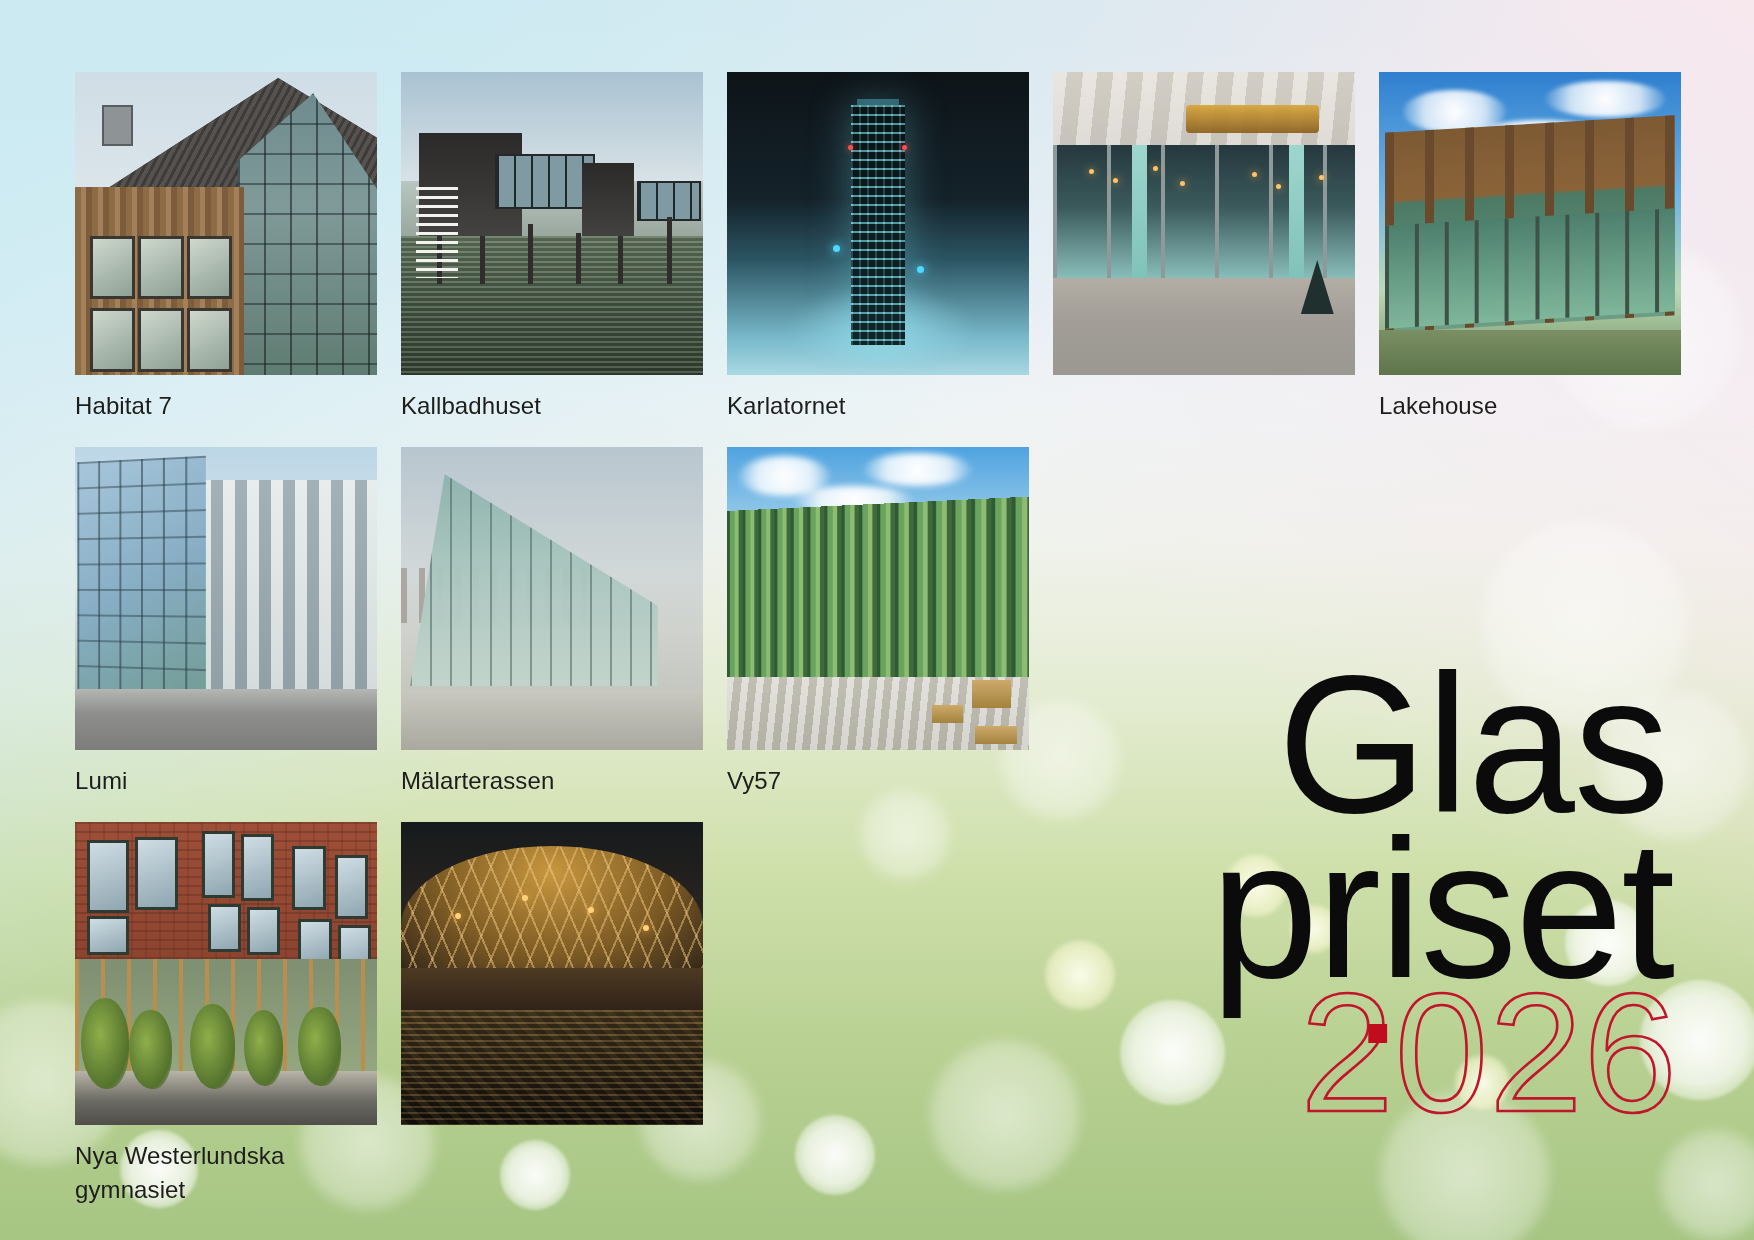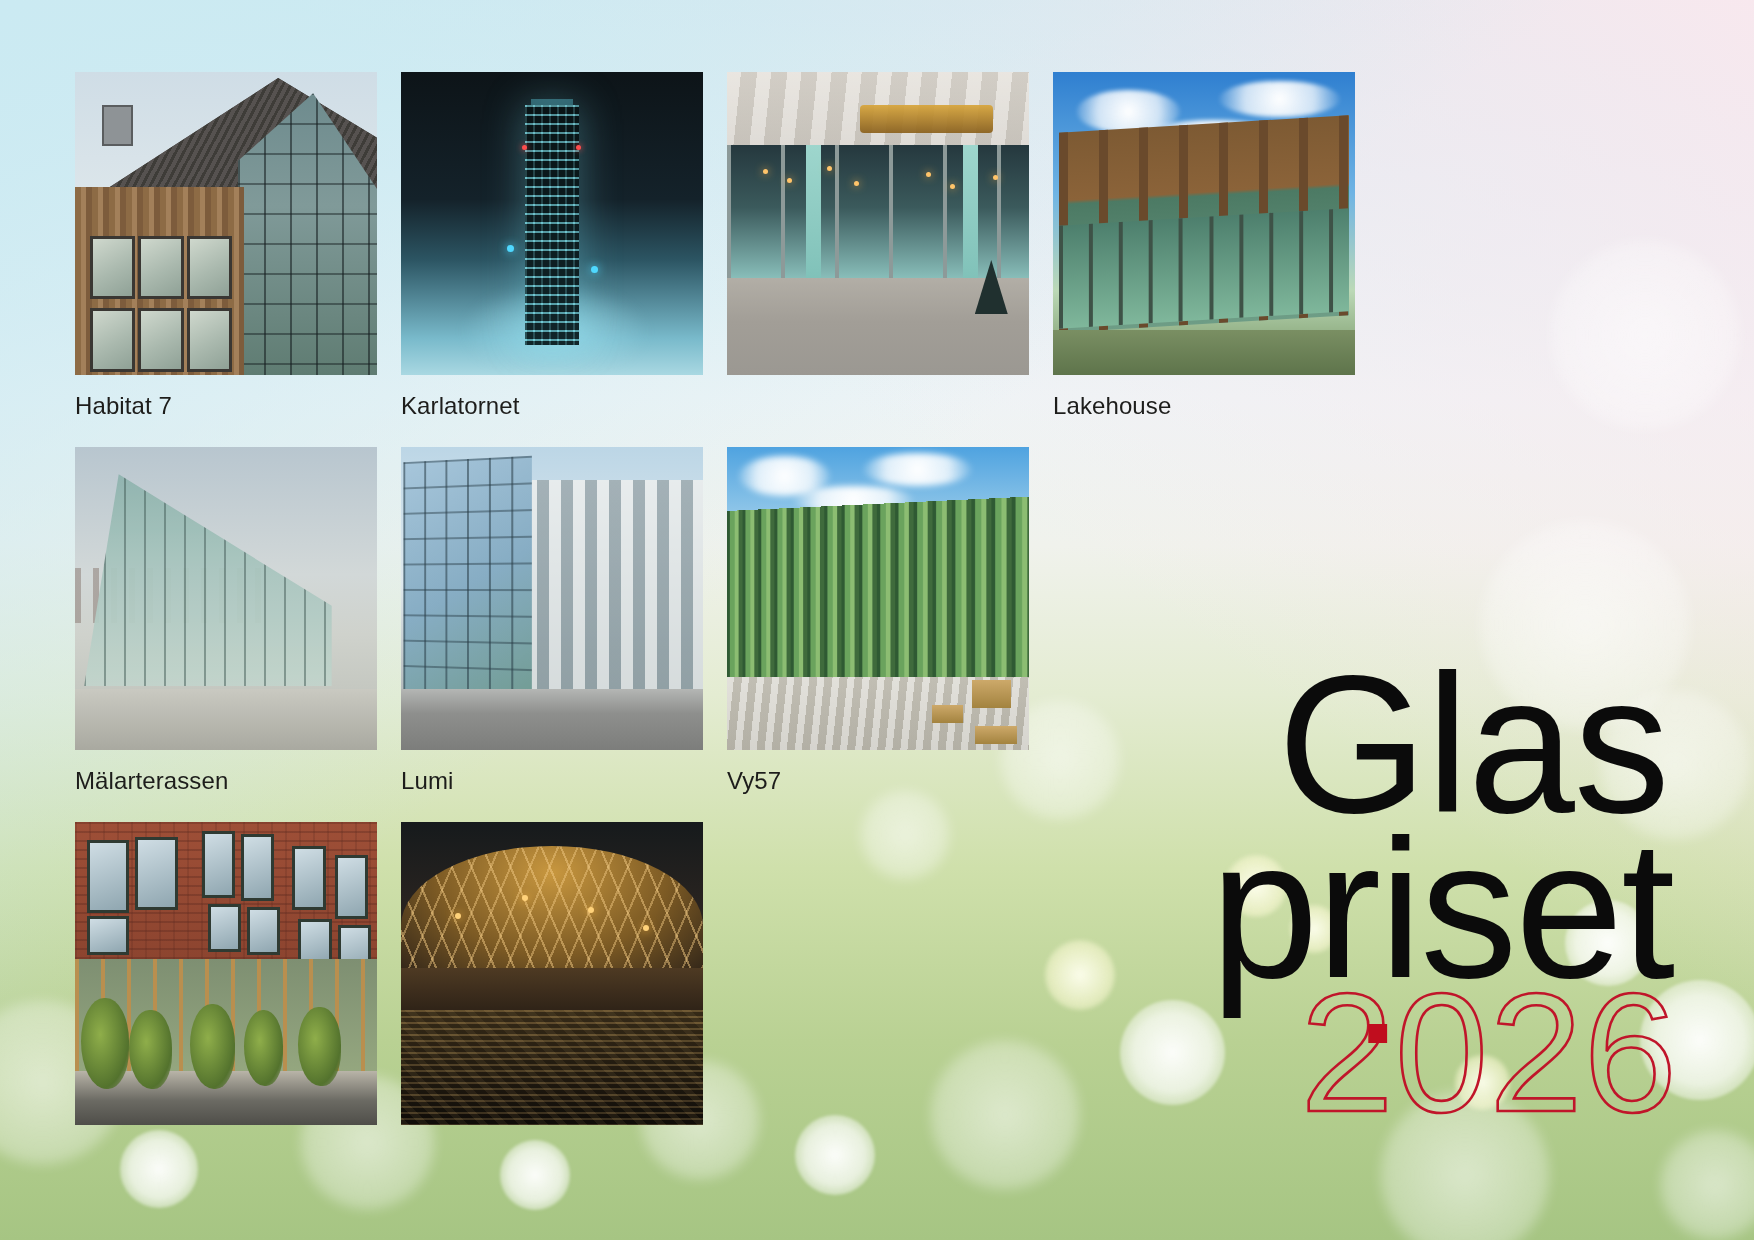--- a/index.html
+++ b/index.html
@@ -465,20 +465,40 @@
             <div class="win" style="left:21%; top:54%; width:13%; height:19%;"></div>
             <div class="win" style="left:37%; top:54%; width:13%; height:19%;"></div>
             <div class="win" style="left:5%;  top:78%; width:13%; height:19%;"></div>
             <div class="win" style="left:21%; top:78%; width:13%; height:19%;"></div>
             <div class="win" style="left:37%; top:78%; width:13%; height:19%;"></div>
           </div>
         </div>
         <div class="caption">Habitat 7</div>
       </div>
 
+      <div class="cell">
+        <div class="thumb">
+          <div class="art a-kallbad">
+            <div class="sky"></div>
+            <div class="water"></div>
+            <div class="box" style="left:6%;  top:20%; width:34%; height:34%;"></div>
+            <div class="glassband" style="left:31%; top:27%; width:32%; height:17%;"></div>
+            <div class="box" style="left:60%; top:30%; width:17%; height:24%;"></div>
+            <div class="glassband" style="left:78%; top:36%; width:20%; height:12%;"></div>
+            <div class="stilt" style="left:12%; top:54%; height:16%;"></div>
+            <div class="stilt" style="left:26%; top:54%; height:16%;"></div>
+            <div class="stilt" style="left:42%; top:50%; height:20%;"></div>
+            <div class="stilt" style="left:58%; top:53%; height:17%;"></div>
+            <div class="stilt" style="left:72%; top:54%; height:16%;"></div>
+            <div class="stilt" style="left:88%; top:48%; height:22%;"></div>
+            <div class="stairs" style="left:5%; top:38%; width:14%; height:30%;"></div>
+          </div>
+        </div>
+        <div class="caption">Kallbadhuset</div>
+      </div>
 
       <div class="cell">
         <div class="thumb">
           <div class="art a-karla">
             <div class="glow"></div>
             <div class="tower-top"></div>
             <div class="tower"></div>
             <div class="dot" style="left:40%; top:24%;"></div>
             <div class="dot" style="left:58%; top:24%;"></div>
             <div class="bluedot" style="left:35%; top:57%;"></div>
@@ -522,38 +542,38 @@
         </div>
         <div class="caption">Lakehouse</div>
       </div>
 
     </div>
 
     <div class="row">
 
       <div class="cell">
         <div class="thumb">
+          <div class="art a-lumi">
+            <div class="right"></div>
+            <div class="left"></div>
+            <div class="road"></div>
+          </div>
+        </div>
+        <div class="caption">Lumi</div>
+      </div>
+
+      <div class="cell">
+        <div class="thumb">
           <div class="art a-malar">
             <div class="skyline"></div>
             <div class="prism"></div>
             <div class="ground3"></div>
           </div>
         </div>
         <div class="caption">Mälarterassen</div>
-      </div>
-
-      <div class="cell">
-        <div class="thumb">
-          <div class="art a-lumi">
-            <div class="right"></div>
-            <div class="left"></div>
-            <div class="road"></div>
-          </div>
-        </div>
-        <div class="caption">Lumi</div>
       </div>
 
       <div class="cell">
         <div class="thumb">
           <div class="art a-vy">
             <div class="cloud2" style="left:4%;  top:3%;  width:30%; height:13%;"></div>
             <div class="cloud2" style="left:45%; top:2%;  width:36%; height:11%;"></div>
             <div class="cloud2" style="left:22%; top:13%; width:40%; height:9%;"></div>
             <div class="trees"></div>
             <div class="fac"></div>
@@ -587,20 +607,22 @@
             <div class="bwin" style="left:87%; top:34%; width:9%;  height:13%;"></div>
             <div class="glazed"></div>
             <div class="plinth"></div>
             <div class="shrub" style="left:2%;  top:58%; width:16%; height:30%;"></div>
             <div class="shrub" style="left:18%; top:62%; width:14%; height:26%;"></div>
             <div class="shrub" style="left:38%; top:60%; width:15%; height:28%;"></div>
             <div class="shrub" style="left:56%; top:62%; width:13%; height:25%;"></div>
             <div class="shrub" style="left:74%; top:61%; width:14%; height:26%;"></div>
           </div>
         </div>
+        <div class="caption" style="white-space:pre-line;">Nya Westerlundska
+gymnasiet</div>
       </div>
 
       <div class="cell">
         <div class="thumb">
           <div class="art a-volvo">
             <div class="roof2"></div>
             <div class="deck"></div>
             <div class="reflect"></div>
             <div class="spot" style="left:18%; top:30%;"></div>
             <div class="spot" style="left:40%; top:24%;"></div>

